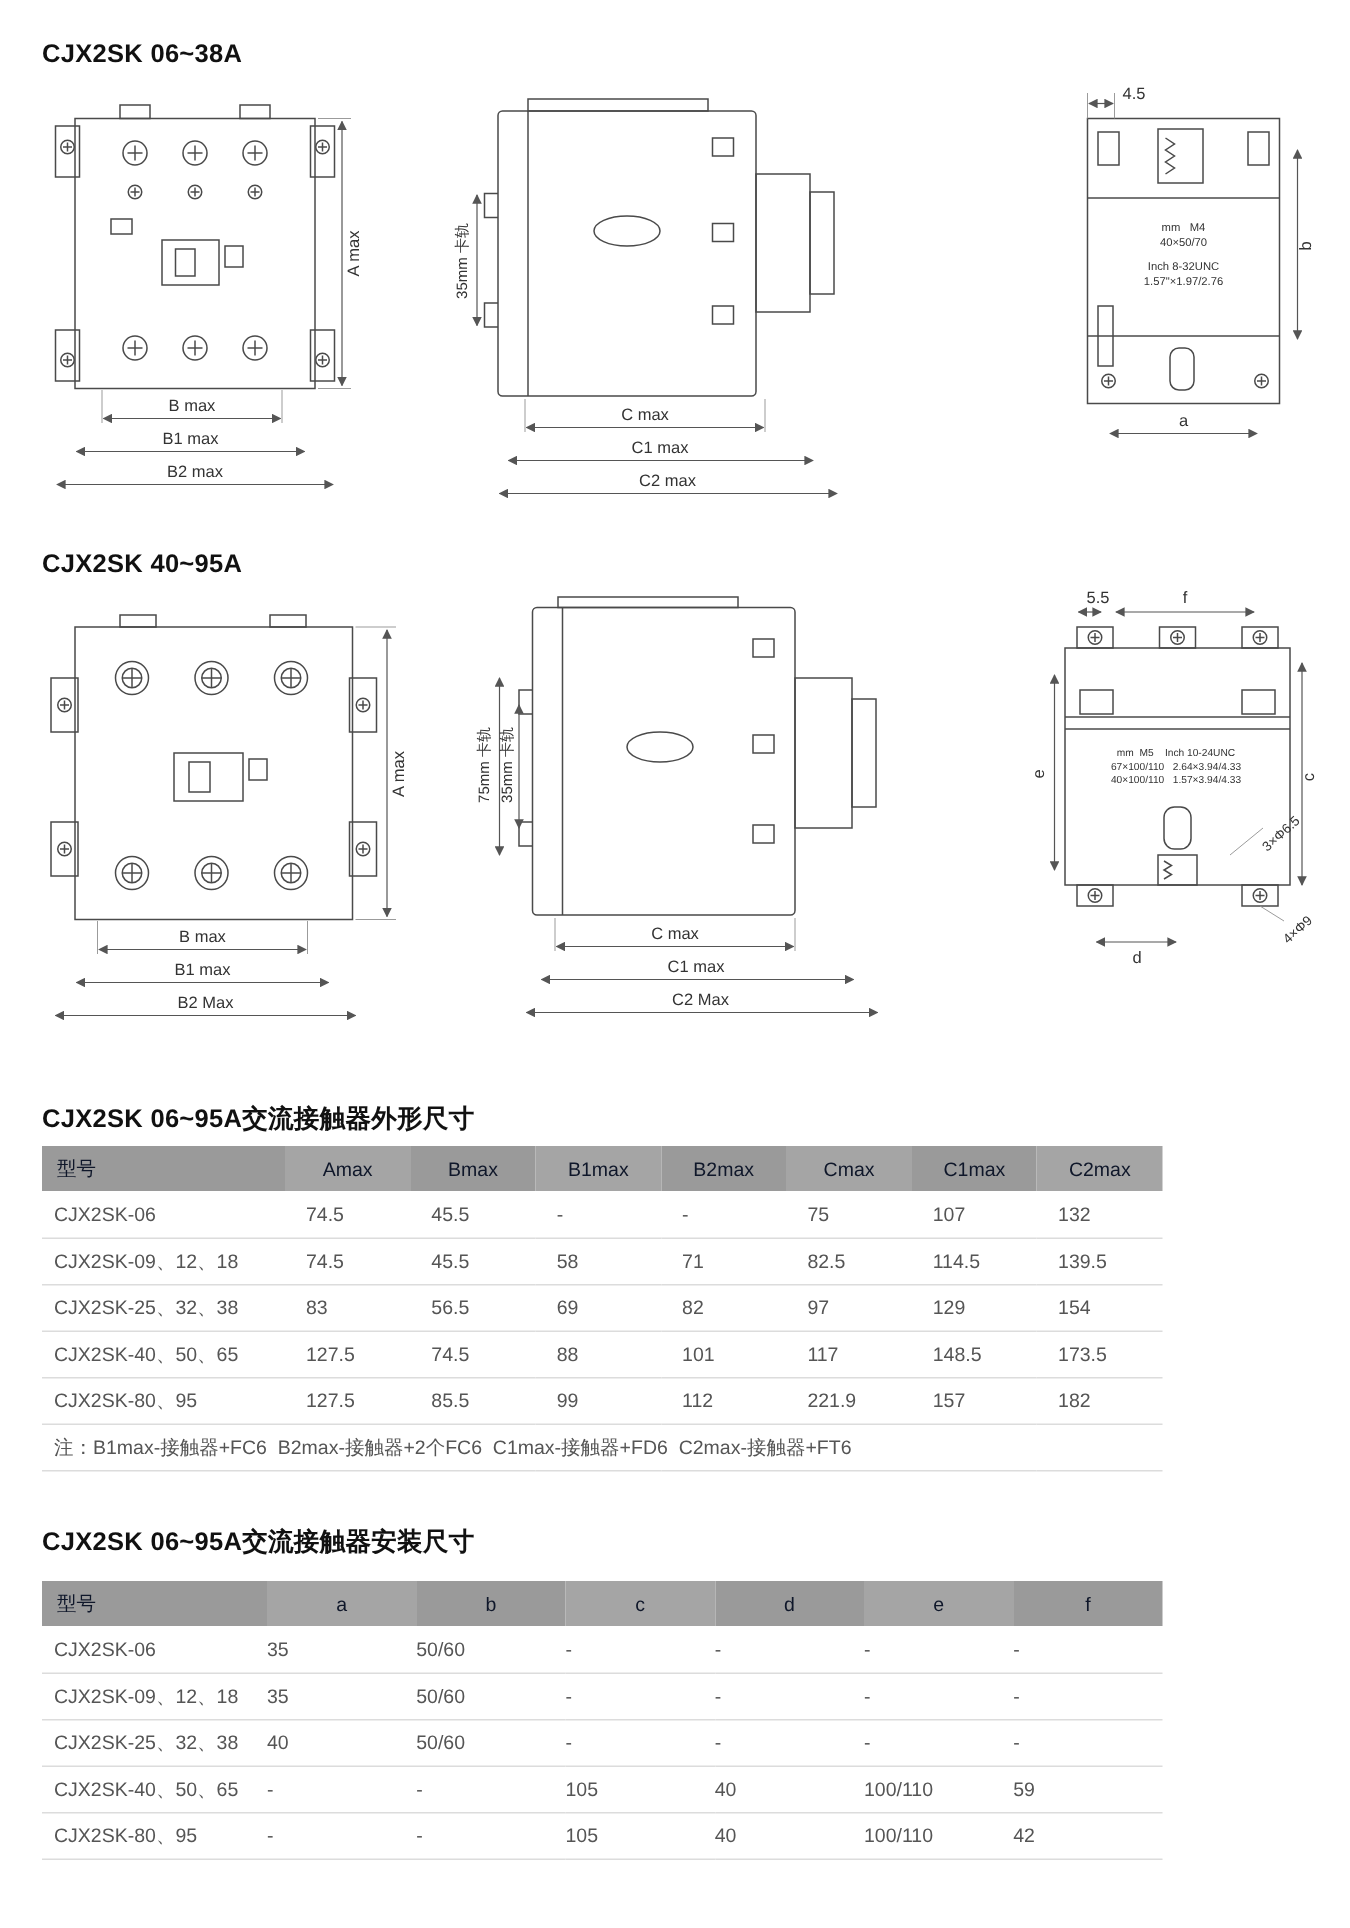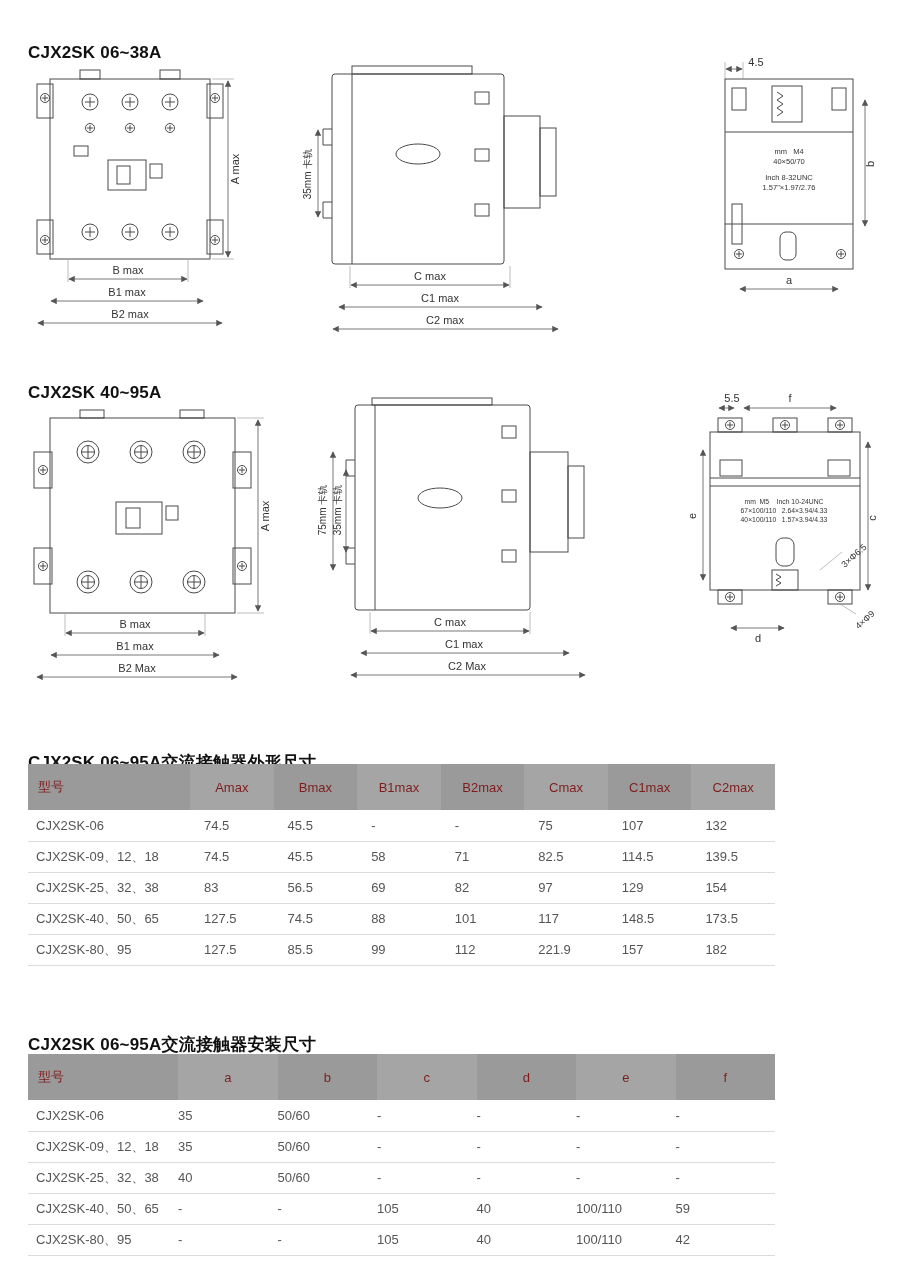--- a/index.html
+++ b/index.html
@@ -4,40 +4,39 @@
 <style>
   * { margin:0; padding:0; box-sizing:border-box; }
   html,body { background:#fff; }
   body {
     width:900px; height:1285px; position:relative; overflow:hidden;
     font-family:"Liberation Sans","DejaVu Sans",sans-serif; color:#333;
   }
   .sec-title {
     position:absolute; left:28px; font-size:17px; font-weight:bold; color:#111;
     letter-spacing:0.2px;
-    margin-top:17px;
   }
   svg.drawing { position:absolute; left:20px; }
   svg .ol rect, svg .ol path, svg .ol ellipse, svg .ol circle, svg .ol line
     { fill:none; stroke:#4a4a4a; stroke-width:1; }
   svg line.dl { stroke:#555; stroke-width:0.8; }
   svg line.xl { stroke:#909090; stroke-width:0.6; }
   svg text { fill:#333; }
   svg text.dimtext { font-size:11px; text-anchor:middle; font-family:"Liberation Sans",sans-serif; }
   svg text.raillbl { font-size:10px; text-anchor:middle; }
   svg text.spectext { font-size:7.5px; text-anchor:middle; white-space:pre; }
   svg text.spectext2 { font-size:6.8px; text-anchor:middle; white-space:pre; }
   svg text.holelbl { font-size:9px; text-anchor:middle; }
 
   table.dtable {
     position:absolute; left:28px; width:747px; border-collapse:collapse;
     table-layout:fixed; font-size:13px; color:#555;
   }
   table.dtable th {
-    height:46px; font-weight:normal; font-size:13px; color:#7f1d1d;
+    height:30px; font-weight:normal; font-size:13px; color:#0f172a;
     background:#a5a5a5; text-align:center;
   }
   table.dtable th:nth-child(odd) { background:#9a9a9a; }
   table.dtable th.model-h { text-align:left; padding-left:10px; }
   table.dtable td {
     height:31px; border-bottom:1px solid #dcdcdc; padding-left:14px;
     text-align:left; background:#fff;
   }
   table.dtable td.model { padding-left:8px;margin-left:44px; }
   table.t2 td { padding-left:0; }
@@ -357,20 +356,23 @@
     <tr>
       <td class="model">CJX2SK-80、95</td>
       <td>127.5</td>
       <td>85.5</td>
       <td>99</td>
       <td>112</td>
       <td>221.9</td>
       <td>157</td>
       <td>182</td>
     </tr>
+    <tr>
+      <td class="note" colspan="8">注：B1max-接触器+FC6  B2max-接触器+2个FC6  C1max-接触器+FD6  C2max-接触器+FT6</td>
+    </tr>
   </tbody>
 </table>
 
 <div class="sec-title" style="top:1016px">CJX2SK 06~95A交流接触器安装尺寸</div>
 
 <table class="dtable t2" style="top:1054px">
   <colgroup>
     <col style="width:150px">
       <col>
       <col>

